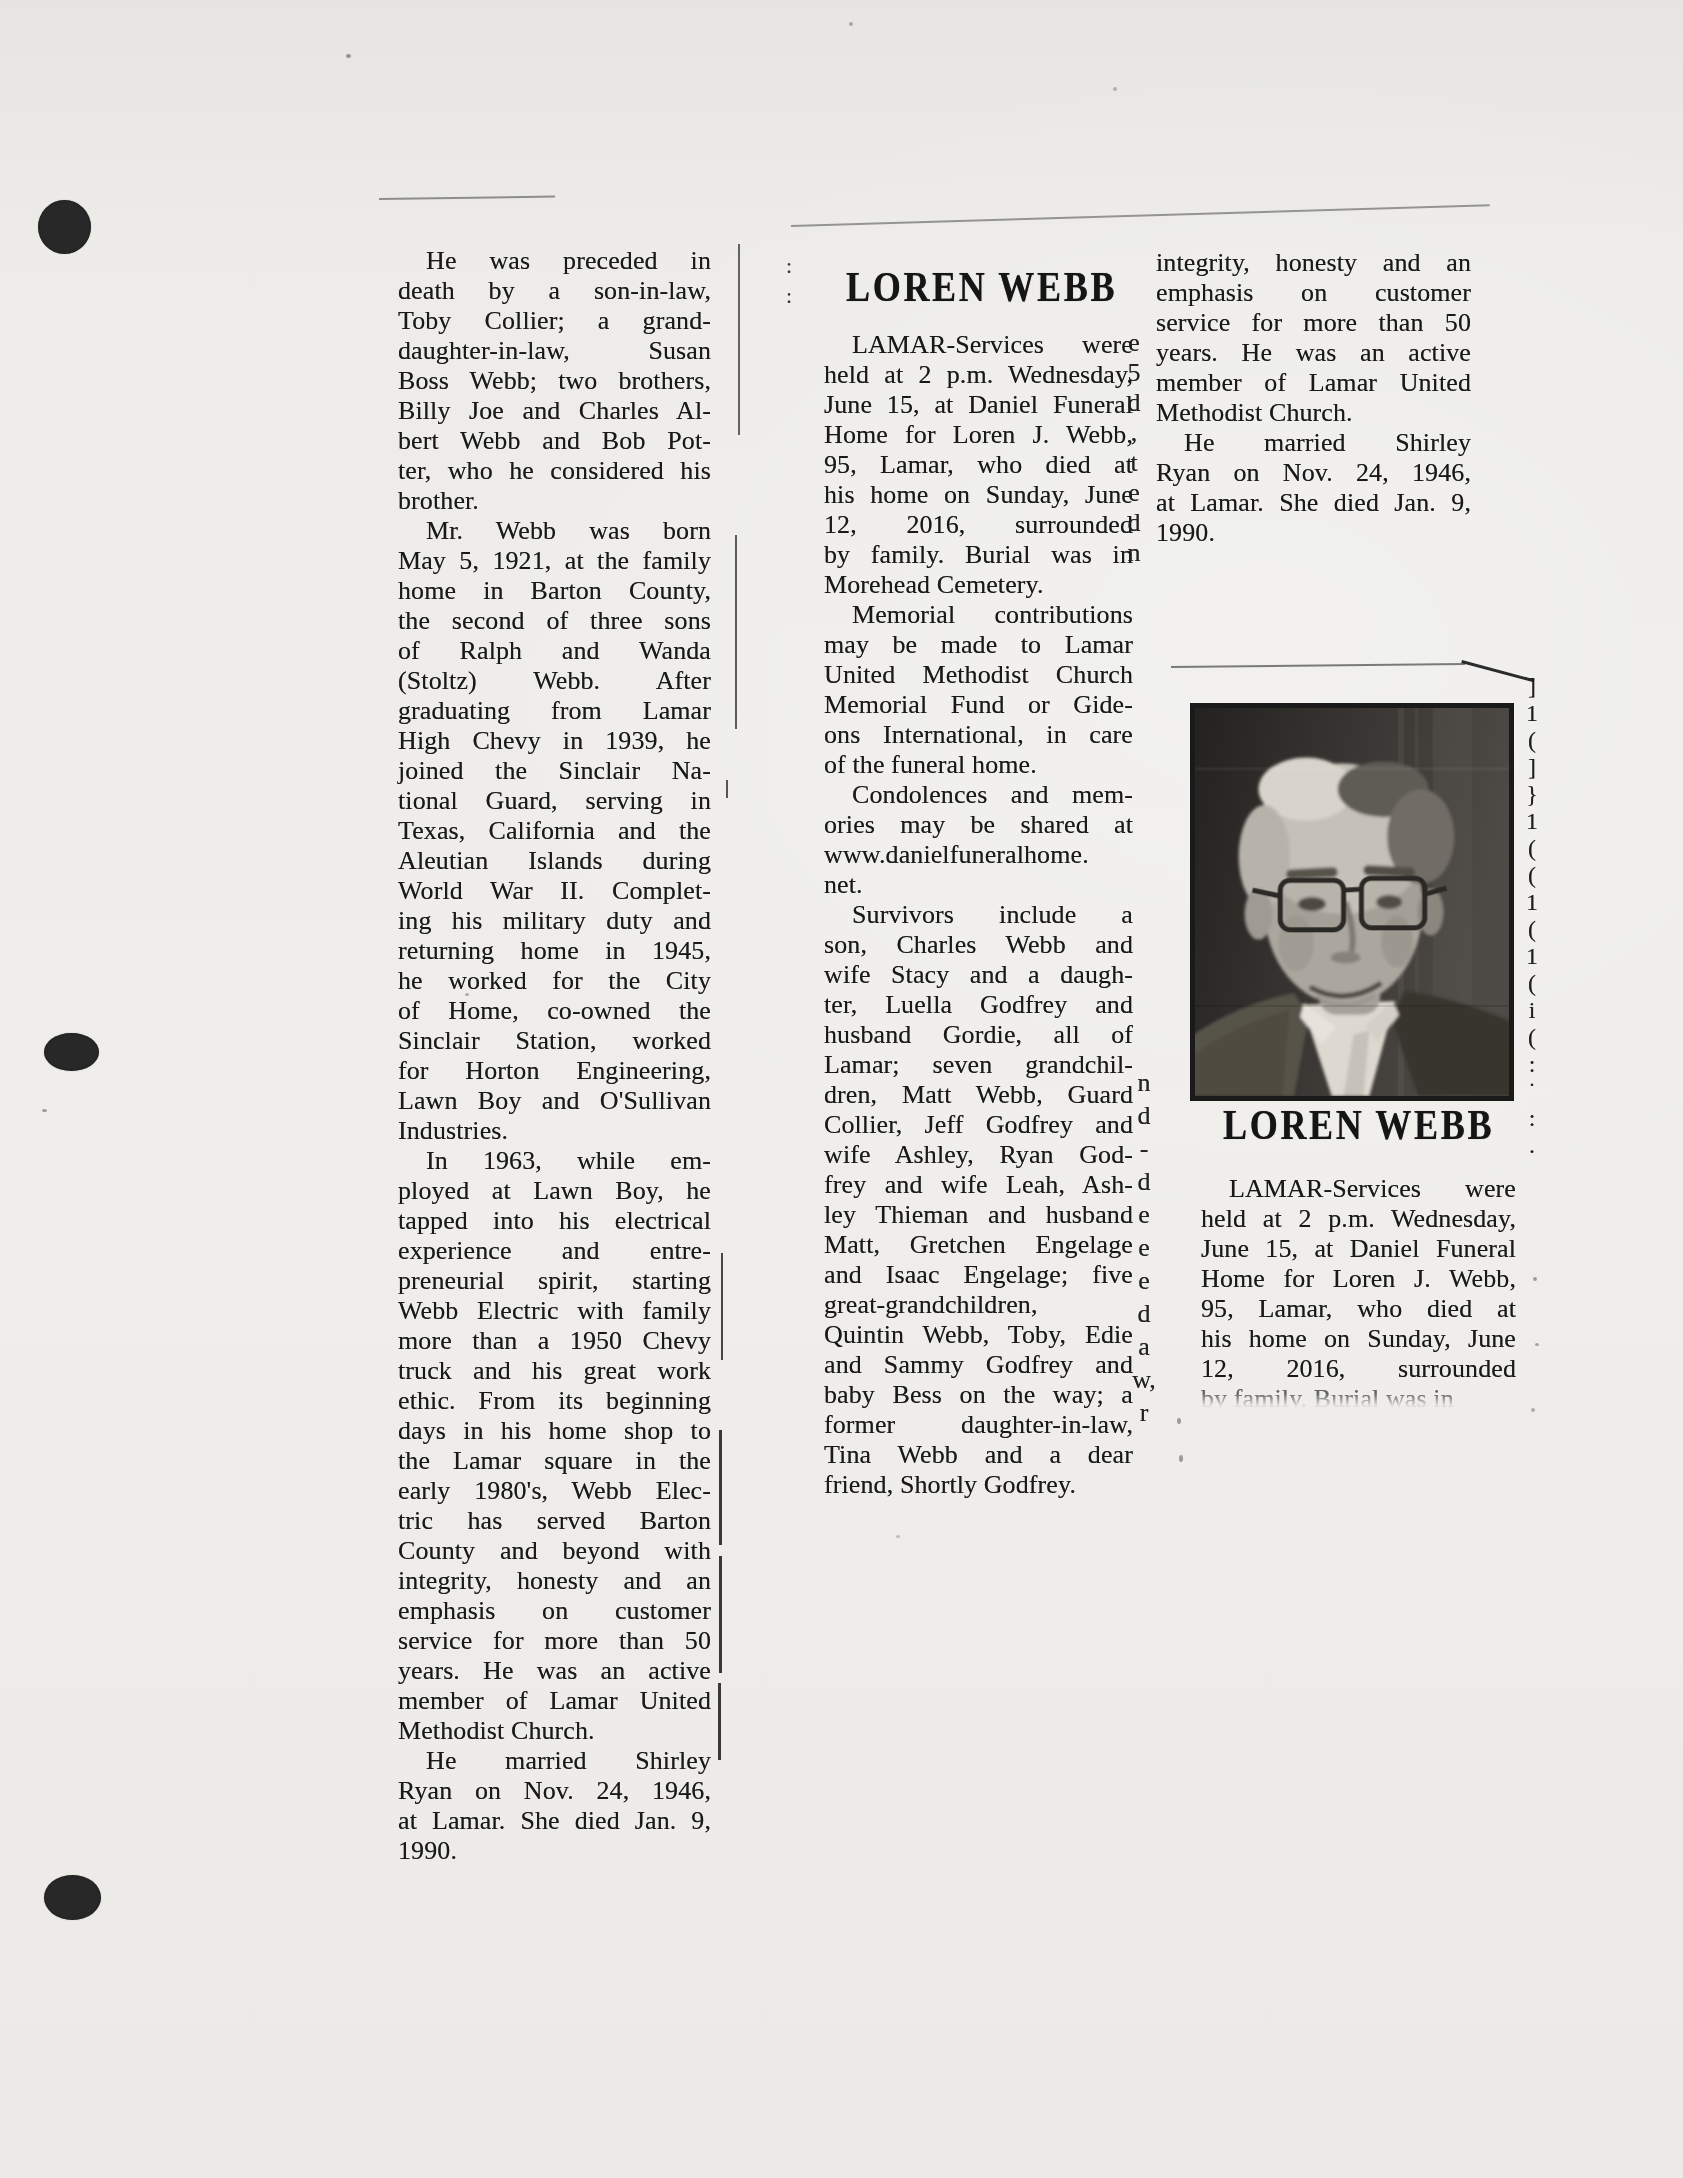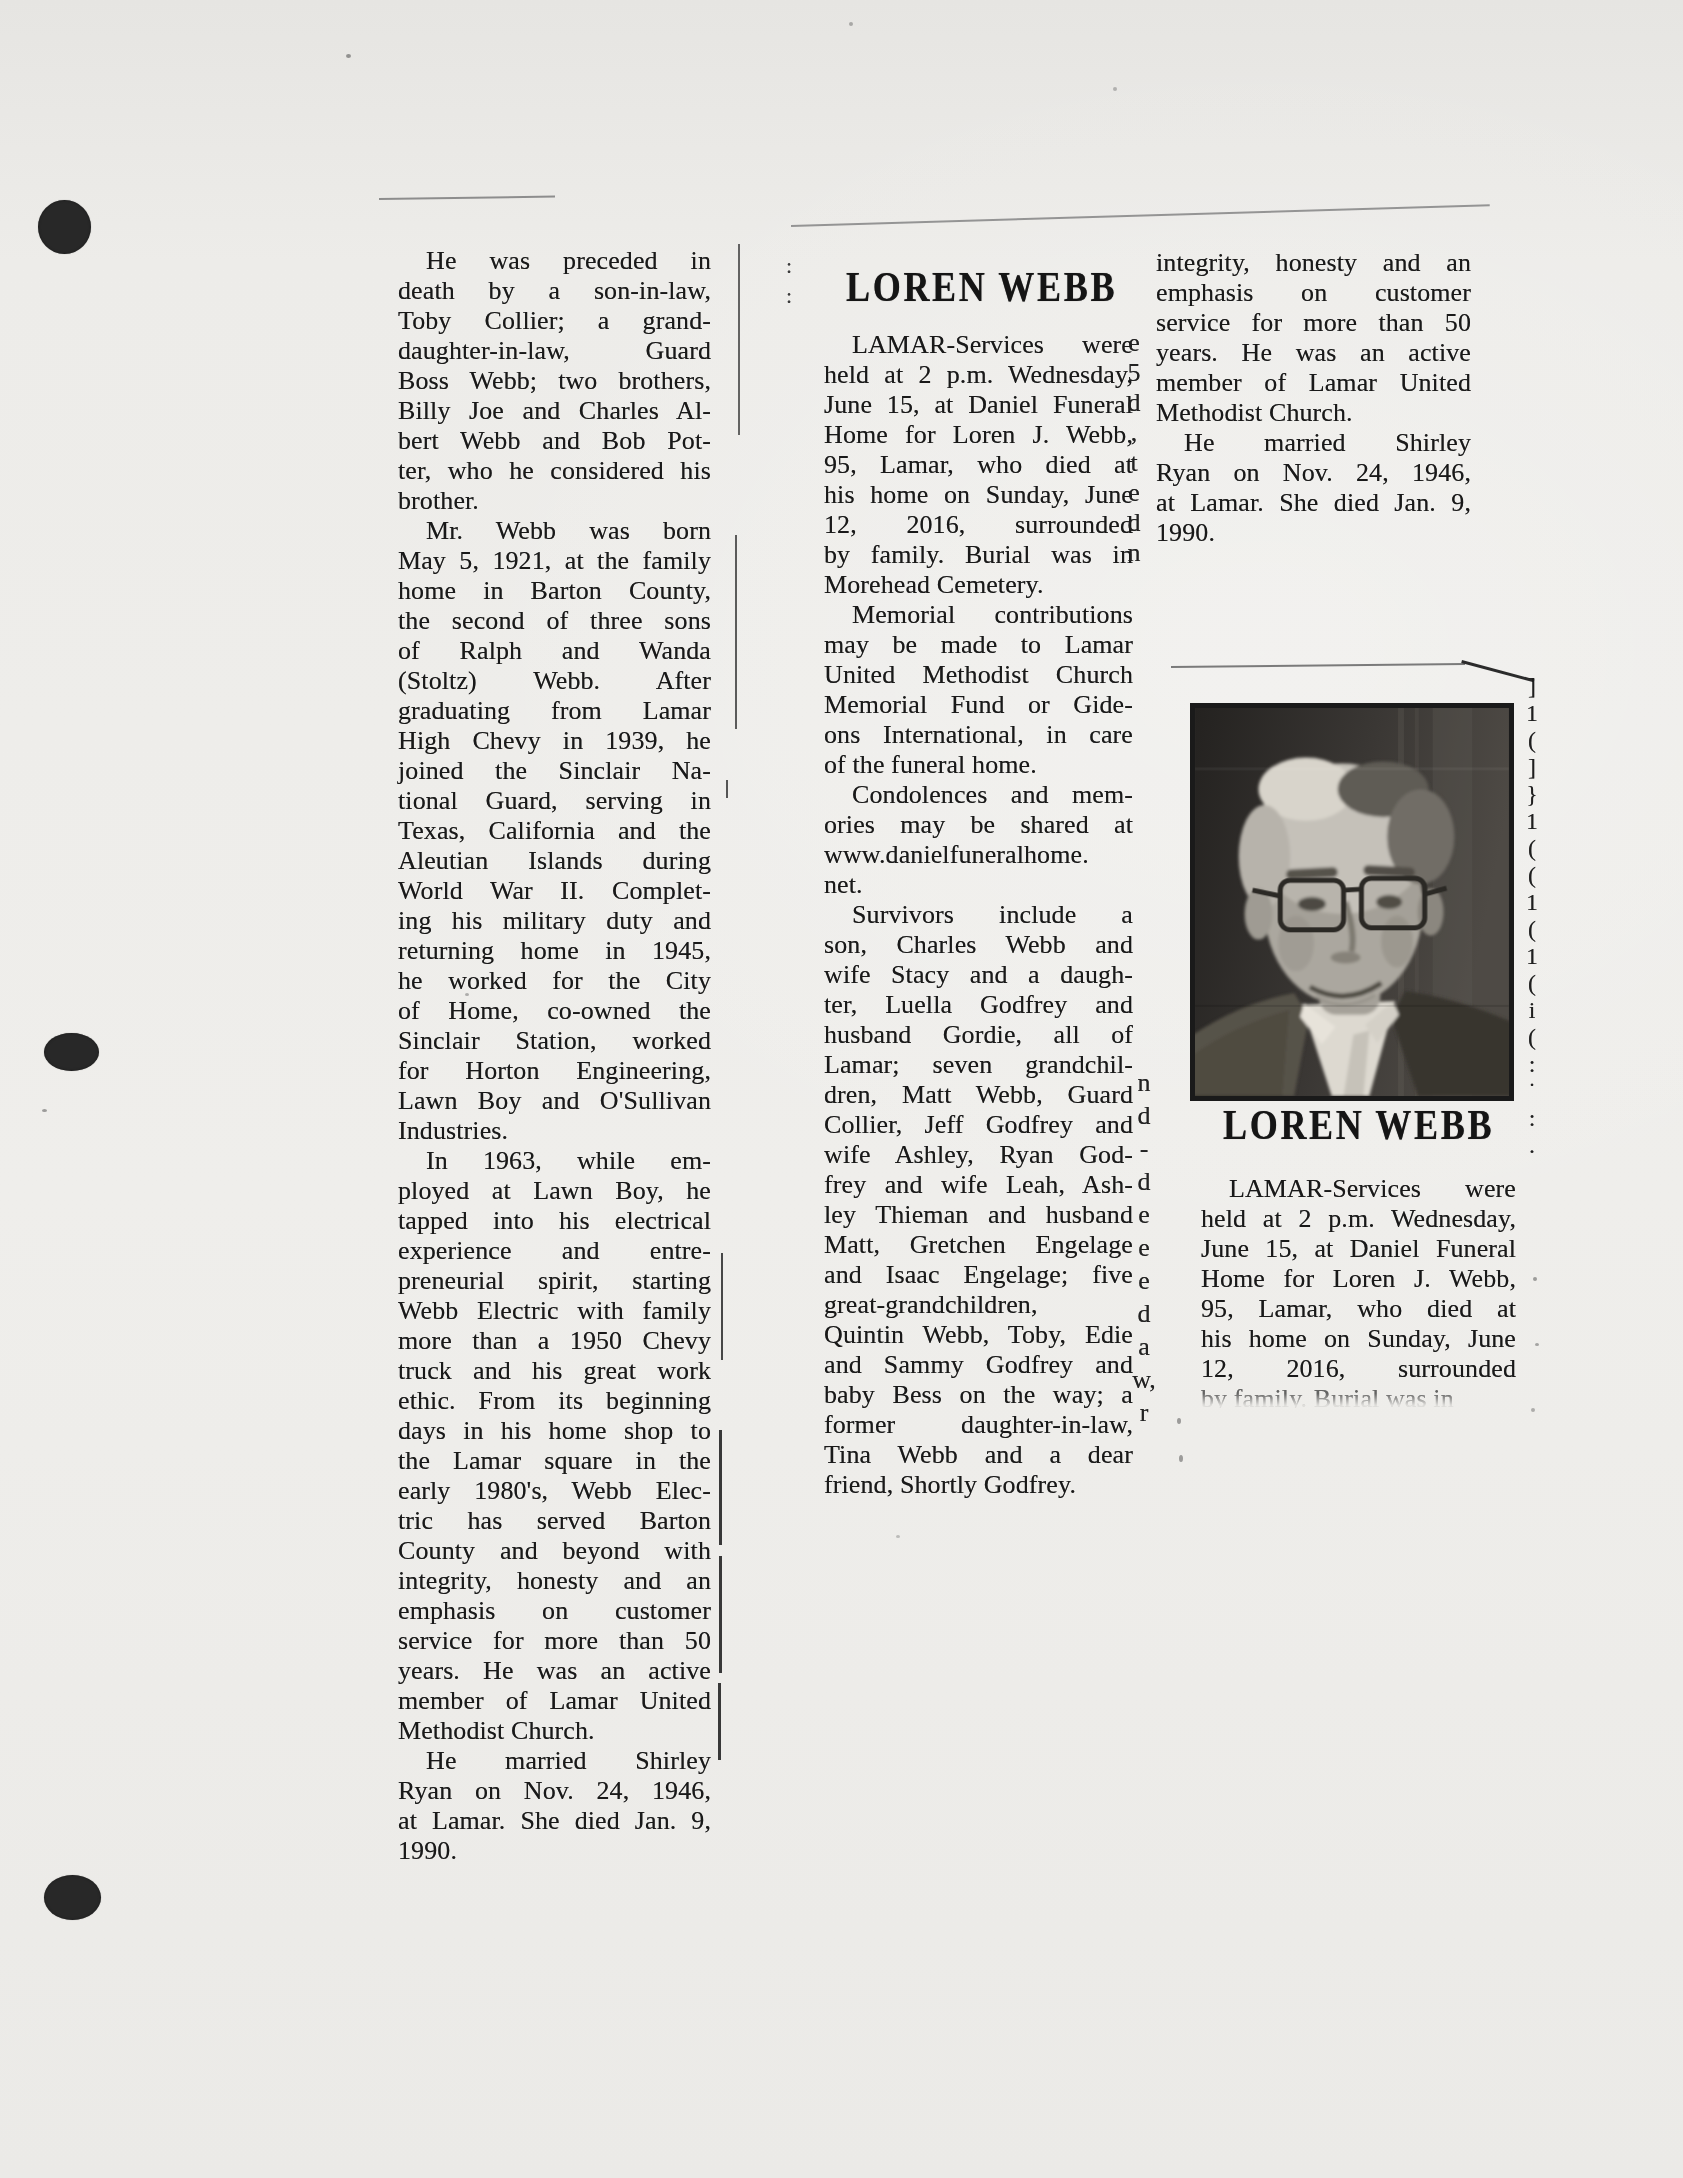--- a/index.html
+++ b/index.html
@@ -77,21 +77,21 @@
   <div class="edge" style="left:726px;top:780px;width:2px;height:18px;background:#555;"></div>
   <div class="edge" style="left:721px;top:1253px;width:2px;height:107px;background:#474747;"></div>
   <div class="edge" style="left:719px;top:1430px;width:3px;height:115px;background:#383838;"></div>
   <div class="edge" style="left:719px;top:1556px;width:3px;height:117px;background:#383838;"></div>
   <div class="edge" style="left:718px;top:1683px;width:3px;height:77px;background:#383838;"></div>
 
   <div class="tcol c1">
       <div class="tline ind">He was preceded in</div>
       <div class="tline">death by a son-in-law,</div>
       <div class="tline">Toby Collier; a grand-</div>
-      <div class="tline">daughter-in-law, Guard</div>
+      <div class="tline">daughter-in-law, Susan</div>
       <div class="tline">Boss Webb; two brothers,</div>
       <div class="tline">Billy Joe and Charles Al-</div>
       <div class="tline">bert Webb and Bob Pot-</div>
       <div class="tline">ter, who he considered his</div>
       <div class="tline pend">brother.</div>
       <div class="tline ind">Mr. Webb was born</div>
       <div class="tline">May 5, 1921, at the family</div>
       <div class="tline">home in Barton County,</div>
       <div class="tline">the second of three sons</div>
       <div class="tline">of Ralph and Wanda</div>

